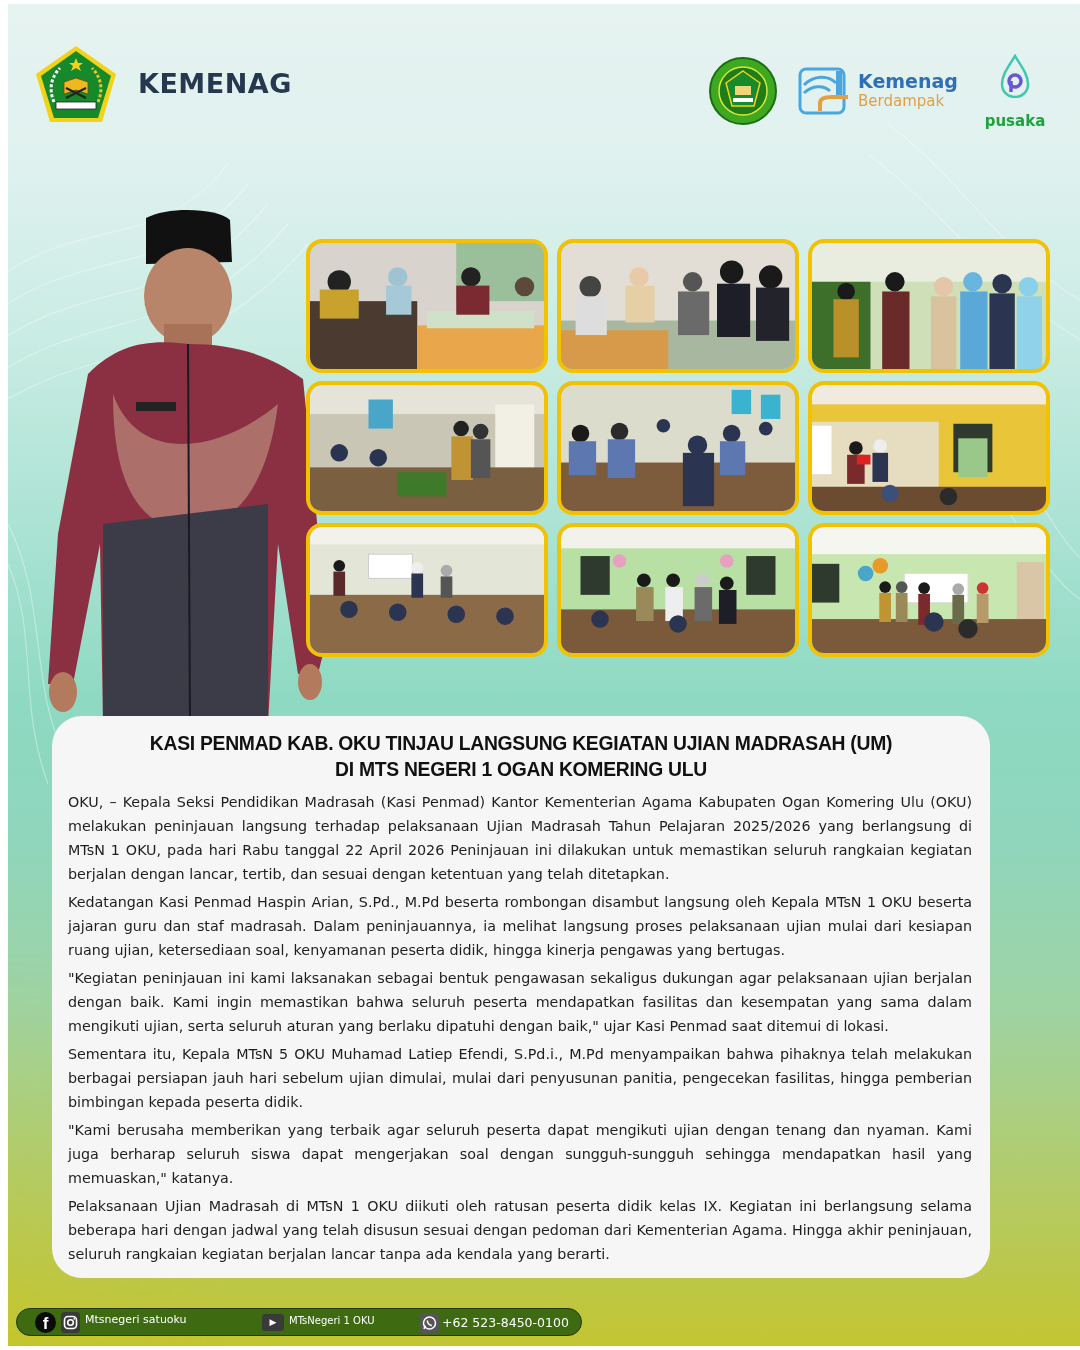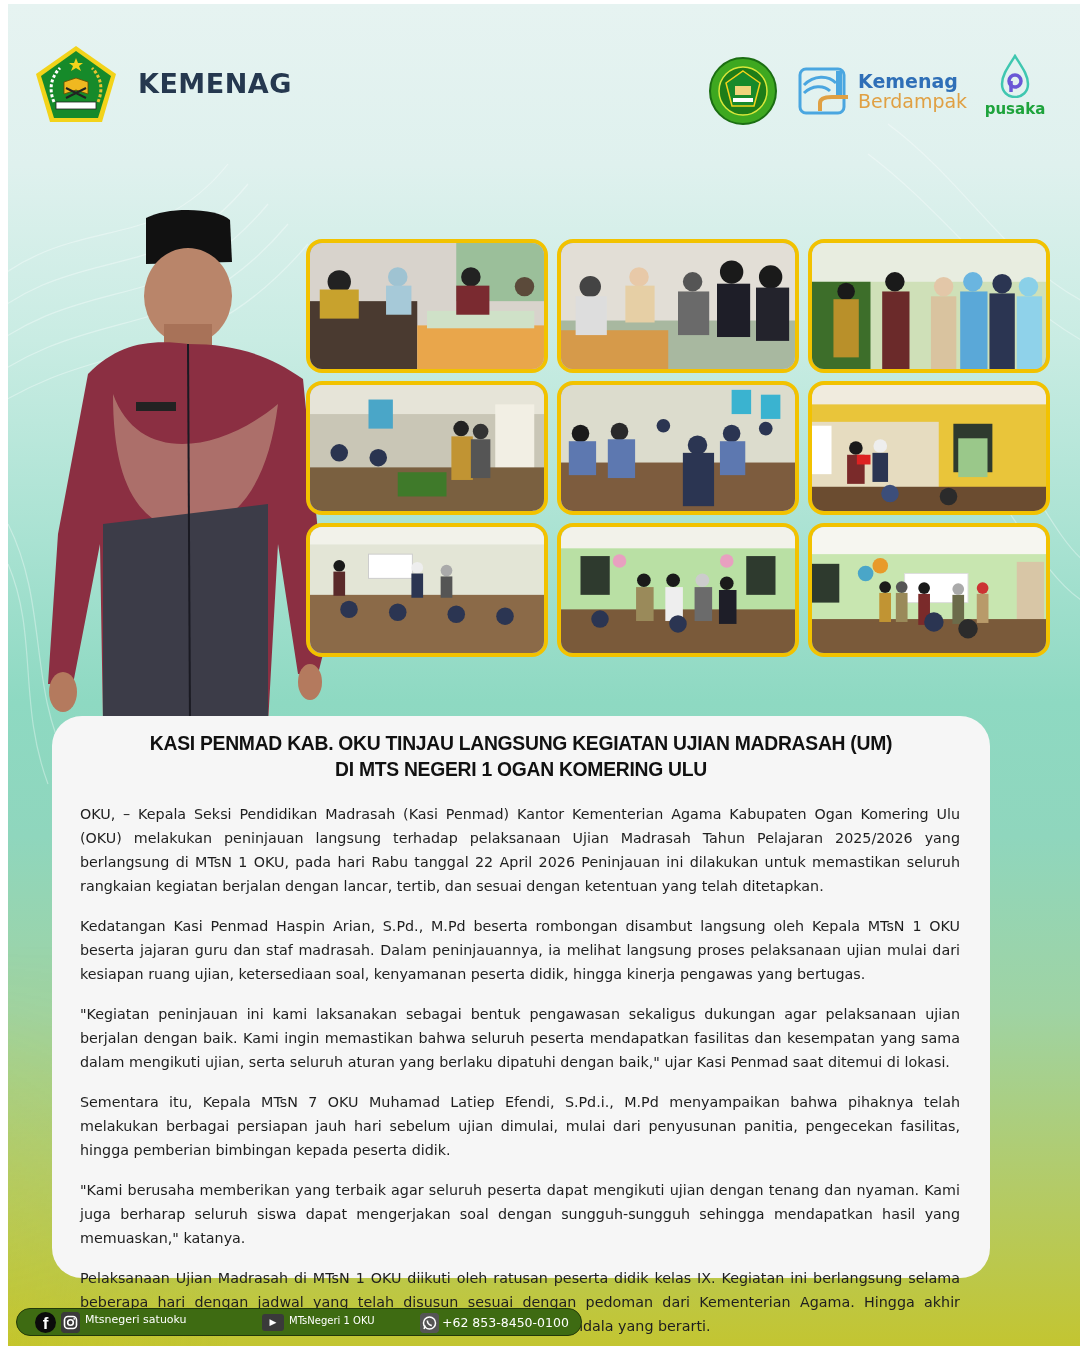--- a/index.html
+++ b/index.html
@@ -27,24 +27,24 @@
   .kemenag-logo { position: absolute; left: 26px; top: 40px; width: 84px; height: 80px; }
   .brand-title {
     position: absolute; left: 130px; top: 64px; font-family: "DejaVu Sans", sans-serif;
     font-weight: bold; font-size: 27px; color: #25384f; letter-spacing: 0.5px;
   }
   .mts-logo { position: absolute; left: 700px; top: 52px; width: 70px; height: 70px; }
   .berdampak { position: absolute; left: 790px; top: 60px; height: 54px; display: flex; align-items: center; }
   .berdampak-icon { width: 52px; height: 52px; }
   .berdampak-text { margin-left: 8px; line-height: 20px; }
   .berdampak-line1 { font-family: "DejaVu Sans", sans-serif; font-size: 19px; color: #2f6fb7; font-weight: bold; }
-  .berdampak-line2 { font-family: "DejaVu Sans", sans-serif; font-size: 19px; color: #e0a043; }
+  .berdampak-line2 { font-family: "DejaVu Sans", sans-serif; font-size: 15px; color: #e0a043; }
   .pusaka { position: absolute; left: 970px; top: 50px; width: 74px; text-align: center; }
   .pusaka-icon { width: 30px; height: 44px; display: block; margin: 0 auto; }
-  .pusaka-label { font-family: "DejaVu Sans", sans-serif; font-size: 15px; color: #1ea33c; font-weight: bold; margin-top: 2px; display: block; }
+  .pusaka-label { font-family: "DejaVu Sans", sans-serif; font-size: 15px; color: #1ea33c; font-weight: bold; margin-top: 14px; display: block; }
 
   
   .person { position: absolute; left: 10px; top: 200px; width: 320px; height: 520px; }
 
   
   .gallery {
     position: absolute; left: 298px; top: 235px; width: 745px; height: 418px;
     display: grid; grid-template-columns: repeat(3, 242px); grid-template-rows: repeat(3, 134px);
     column-gap: 9px; row-gap: 8px;
   }
@@ -62,21 +62,21 @@
   .headline {
     position: absolute; left: 0; right: 0; top: 14px; text-align: center;
     font-family: "Liberation Sans", sans-serif; font-weight: bold; font-size: 21px;
     line-height: 26px; color: #111; transform: scaleX(0.92); letter-spacing: -0.3px;
   }
   .body {
     position: absolute; left: 12px; right: 14px; top: 70px;
     font-family: "DejaVu Sans", sans-serif; font-size: 14.3px; line-height: 24px;
     color: #1e1e1e; text-align: justify;
   }
-  .body p { margin: 16px; }
+  .body p { margin: 4px; }
 
   
   .footer-bar {
     position: absolute; left: 8px; top: 1304px; width: 566px; height: 28px;
     background: #3e6b12; border: 1.5px solid #22390a; border-radius: 14px;
     display: flex; align-items: center; color: #fff;
   }
   .fb-icon {
     position: absolute; left: 18px; top: 3px; width: 21px; height: 21px; border-radius: 50%;
     background: #0b0b0b; color: #fff; font-family: "Liberation Sans", sans-serif; font-weight: bold;
@@ -351,21 +351,21 @@
 
   <div class="card">
     <div class="headline">
       <div>KASI PENMAD KAB. OKU TINJAU LANGSUNG KEGIATAN UJIAN MADRASAH (UM)</div>
       <div>DI MTS NEGERI 1 OGAN KOMERING ULU</div>
     </div>
     <div class="body">
       <p>OKU, – Kepala Seksi Pendidikan Madrasah (Kasi Penmad) Kantor Kementerian Agama Kabupaten Ogan Komering Ulu (OKU) melakukan peninjauan langsung terhadap pelaksanaan Ujian Madrasah Tahun Pelajaran 2025/2026 yang berlangsung di MTsN 1 OKU, pada hari  Rabu tanggal 22 April 2026 Peninjauan ini dilakukan untuk memastikan seluruh rangkaian kegiatan berjalan dengan lancar, tertib, dan sesuai dengan ketentuan yang telah ditetapkan.</p>
       <p>Kedatangan Kasi Penmad Haspin Arian, S.Pd., M.Pd beserta rombongan disambut langsung oleh Kepala MTsN 1 OKU beserta jajaran guru dan staf madrasah. Dalam peninjauannya, ia melihat langsung proses pelaksanaan ujian mulai dari kesiapan ruang ujian, ketersediaan soal, kenyamanan peserta didik, hingga kinerja pengawas yang bertugas.</p>
       <p>"Kegiatan peninjauan ini kami laksanakan sebagai bentuk pengawasan sekaligus dukungan agar pelaksanaan ujian berjalan dengan baik. Kami ingin memastikan bahwa seluruh peserta mendapatkan fasilitas dan kesempatan yang sama dalam mengikuti ujian, serta seluruh aturan yang berlaku dipatuhi dengan baik," ujar Kasi Penmad saat ditemui di lokasi.</p>
-      <p>Sementara itu, Kepala MTsN 7 OKU Muhamad Latiep Efendi, S.Pd.i., M.Pd menyampaikan bahwa pihaknya telah melakukan berbagai persiapan jauh hari sebelum ujian dimulai, mulai dari penyusunan panitia, pengecekan fasilitas, hingga pemberian bimbingan kepada peserta didik.</p>
+      <p>Sementara itu, Kepala MTsN 5 OKU Muhamad Latiep Efendi, S.Pd.i., M.Pd menyampaikan bahwa pihaknya telah melakukan berbagai persiapan jauh hari sebelum ujian dimulai, mulai dari penyusunan panitia, pengecekan fasilitas, hingga pemberian bimbingan kepada peserta didik.</p>
       <p>"Kami berusaha memberikan yang terbaik agar seluruh peserta dapat mengikuti ujian dengan tenang dan nyaman. Kami juga berharap seluruh siswa dapat mengerjakan soal dengan sungguh-sungguh sehingga mendapatkan hasil yang memuaskan," katanya.</p>
       <p>Pelaksanaan Ujian Madrasah di MTsN 1 OKU diikuti oleh ratusan peserta didik kelas IX. Kegiatan ini berlangsung selama beberapa hari dengan jadwal yang telah disusun sesuai dengan pedoman dari Kementerian Agama. Hingga akhir peninjauan, seluruh rangkaian kegiatan berjalan lancar tanpa ada kendala yang berarti.</p>
     </div>
   </div>
 
   <div class="footer-bar">
     <div class="fb-icon">f</div>
     <svg class="ig-icon" viewBox="0 0 19 21">
       <rect x="0" y="0" width="19" height="21" rx="4" fill="#3a3a3a"></rect>
       <rect x="3.5" y="4.5" width="12" height="12" rx="3.5" fill="none" stroke="#fff" stroke-width="1.6"></rect>
@@ -374,15 +374,15 @@
     </svg>
     <span class="social-handle">Mtsnegeri satuoku</span>
     <div class="yt-icon">▶</div>
     <span class="yt-handle">MTsNegeri 1 OKU</span>
     <svg class="wa-icon" viewBox="0 0 19 20">
       <rect x="0" y="0" width="19" height="20" rx="4" fill="#555"></rect>
       <circle cx="9.5" cy="10" r="6" fill="none" stroke="#fff" stroke-width="1.5"></circle>
       <path d="M4 16 L5.2 12.5" stroke="#fff" stroke-width="1.5"></path>
       <path d="M7.3 7.5 C 7.5 10, 9 12, 11.8 12.6" stroke="#fff" stroke-width="1.6" fill="none"></path>
     </svg>
-    <span class="wa-number">+62 853-8450-0100</span>
+    <span class="wa-number">+62 523-8450-0100</span>
   </div>
 </div>
 
 </body></html>

